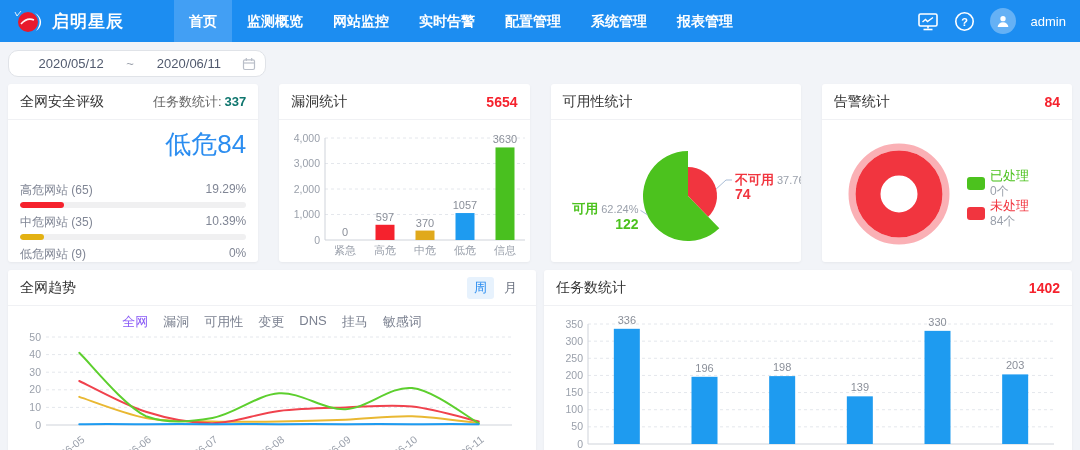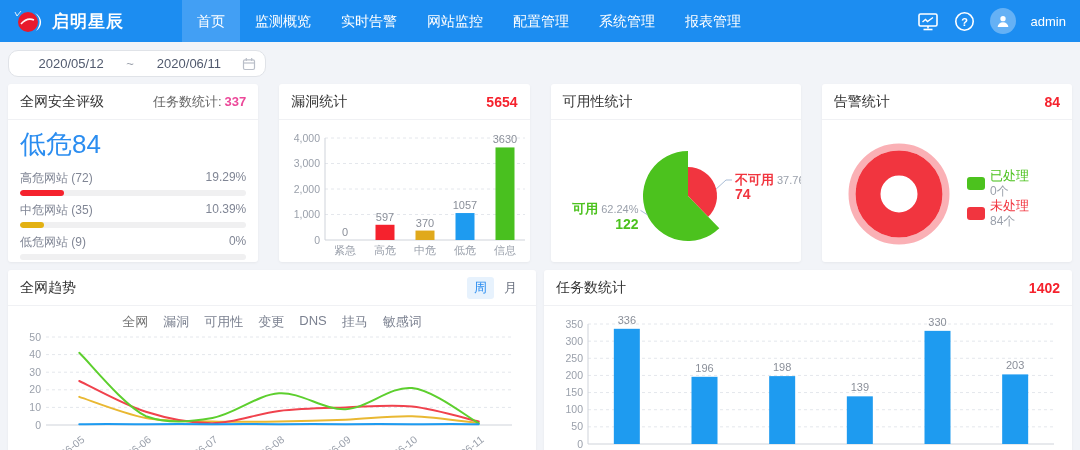--- a/index.html
+++ b/index.html
@@ -6,21 +6,21 @@
   html,body { width:1080px; height:450px; overflow:hidden; }
   body {
     background:#f2f4f8;
     font-family:"Liberation Sans","DejaVu Sans",sans-serif;
     color:#333;
   }
   
   .navbar { height:42px; background:#1c8df1; display:flex; align-items:center; color:#fff; padding:0 14px 0 8px;gap:42px; }
   .brand { display:flex; align-items:center; gap:6px; padding:0 6px; min-width:112px; cursor:pointer; }
   .brand-text { font-size:17px; font-weight:bold; letter-spacing:1px; white-space:nowrap; }
-  .nav { display:flex; height:42px; margin-left:10px; }
+  .nav { display:flex; height:42px; margin-left:2px;font-weight:bold; }
   .nav-item { padding:0 15px; line-height:42px; font-size:14px; cursor:pointer; white-space:nowrap; }
   .nav-item.active { background:#429ff4; }
   .nav-right { margin-left:auto; display:flex; align-items:center; gap:15px; }
   .nav-icon { display:flex; align-items:center; cursor:pointer; }
   .avatar { width:26px; height:26px; border-radius:50%; background:rgba(255,255,255,.32); display:flex; align-items:center; justify-content:center; cursor:pointer; }
   .username { font-size:13px; cursor:pointer; }
   
   .toolbar { padding:8px 8px 7px; }
   .datepicker { width:258px; height:27px; background:#fff; border:1px solid #e0e3e8; border-radius:10px; display:flex; align-items:center; padding:0 9px; font-size:13px; color:#515a6e; cursor:pointer; }
   .datepicker .date { flex:1; text-align:center; }
@@ -30,33 +30,33 @@
   .row-top { display:grid; grid-template-columns:repeat(4,1fr); gap:21px; height:178px; }
   .row-bottom { display:grid; grid-template-columns:1fr 1fr; gap:8px; margin-top:8px; height:196px; }
   .panel { background:#fff; border-radius:3px; box-shadow:0 1px 3px rgba(0,0,0,.05); display:flex; flex-direction:column; overflow:hidden; }
   .panel-header { display:flex; justify-content:space-between; align-items:center; height:36px; padding:0 12px; border-bottom:1px solid #f0f1f4; flex-shrink:0; }
   .panel-title { font-size:14px; color:#333; }
   .panel-value { font-size:14px; font-weight:bold; color:#f5222d; }
   .panel-body { flex:1; padding:2px 8px; position:relative; }
   
   .rating-body { padding:2px 12px; }
   .total-label { font-size:13px; color:#666; }
-  .total-label b { color:#ec4899; font-weight:bold; margin-left:3px; }
-  .headline { text-align:left; font-size:26px; color:#2b8df0; margin:5px 0 8px; }
+  .total-label b { color:#0f766e; font-weight:bold; margin-left:3px; }
+  .headline { text-align:right; font-size:26px; color:#2b8df0; margin:5px 0 20px; }
   .stat-row { margin-bottom:6px; }
   .stat-top { display:flex; justify-content:space-between; font-size:12px; color:#808695; margin-bottom:3px; }
   .bar-track { height:6px; background:#f0f0f1; border-radius:3px; overflow:hidden; }
   .bar-fill { height:6px; border-radius:3px; }
   
   .toggles { display:flex; align-items:center; }
   .toggle { font-size:13px; color:#6b7280; padding:2px 7px; border-radius:3px; margin-left:3px; cursor:pointer; }
   .toggle.active { color:#2b8df0; background:#e7f2fd; }
   .trend-legend { display:flex; justify-content:center; gap:15px; font-size:13px; color:#7b8190; padding:7px 0 0; }
   .trend-legend span { cursor:pointer; }
-  .trend-legend .active { color:#737373; }
+  .trend-legend .active { color:#8b5cf6; }
   .chart-box { line-height:0; }
   svg text { font-family:"Liberation Sans","DejaVu Sans",sans-serif; }
 </style>
 </head>
 <body>
 
 <header class="navbar">
   <div class="brand">
     <span style="display:flex;">
       <svg width="32" height="27" viewBox="0 0 32 27">
@@ -64,22 +64,22 @@
         <circle cx="14" cy="14" r="10" fill="#e8192c"></circle>
         <path d="M7,16 Q13,9 20,12" stroke="#ffffff" stroke-width="1.6" fill="none" opacity=".95"></path>
         <path d="M21,5 C29,9 29,19 22,23 C27,17 27,10 21,5 Z" fill="#ffffff"></path>
       </svg>
     </span>
     <span class="brand-text">启明星辰</span>
   </div>
   <nav class="nav" id="main-nav">
       <div class="nav-item active">首页</div>
       <div class="nav-item">监测概览</div>
+      <div class="nav-item">网站监控</div>
       <div class="nav-item">实时告警</div>
-      <div class="nav-item">网站监控</div>
       <div class="nav-item">配置管理</div>
       <div class="nav-item">系统管理</div>
       <div class="nav-item">报表管理</div>
     </nav>
   <div class="nav-right">
     <span class="nav-icon">
       <svg width="22" height="19" viewBox="0 0 22 19">
         <rect x="2" y="2" width="18" height="12" rx="1.5" fill="none" stroke="#ffffff" stroke-width="1.6"></rect>
         <polyline points="5.5,10 8.5,7.5 10.5,9.5 16,5.5" fill="none" stroke="#ffffff" stroke-width="1.4"></polyline>
         <line x1="11" y1="14" x2="11" y2="16.5" stroke="#ffffff" stroke-width="1.6"></line>
@@ -124,21 +124,21 @@
     <section class="panel">
       <div class="panel-header">
         <span class="panel-title">全网安全评级</span>
         <span class="total-label"><span>任务数统计:</span><b>337</b></span>
       </div>
       <div class="panel-body rating-body">
         <div class="headline">低危84</div>
         <div id="rating-rows">
             <div class="stat-row">
               <div class="stat-top">
-                <span>高危网站 (72)</span>
+                <span>高危网站 (65)</span>
                 <span>19.29%</span>
               </div>
   <div class="bar-track">
                 <div class="bar-fill" style="width:19.29%;background:#f5222d;"></div>
               </div>
             </div>
             <div class="stat-row">
               <div class="stat-top">
                 <span>中危网站 (35)</span>
                 <span>10.39%</span>

